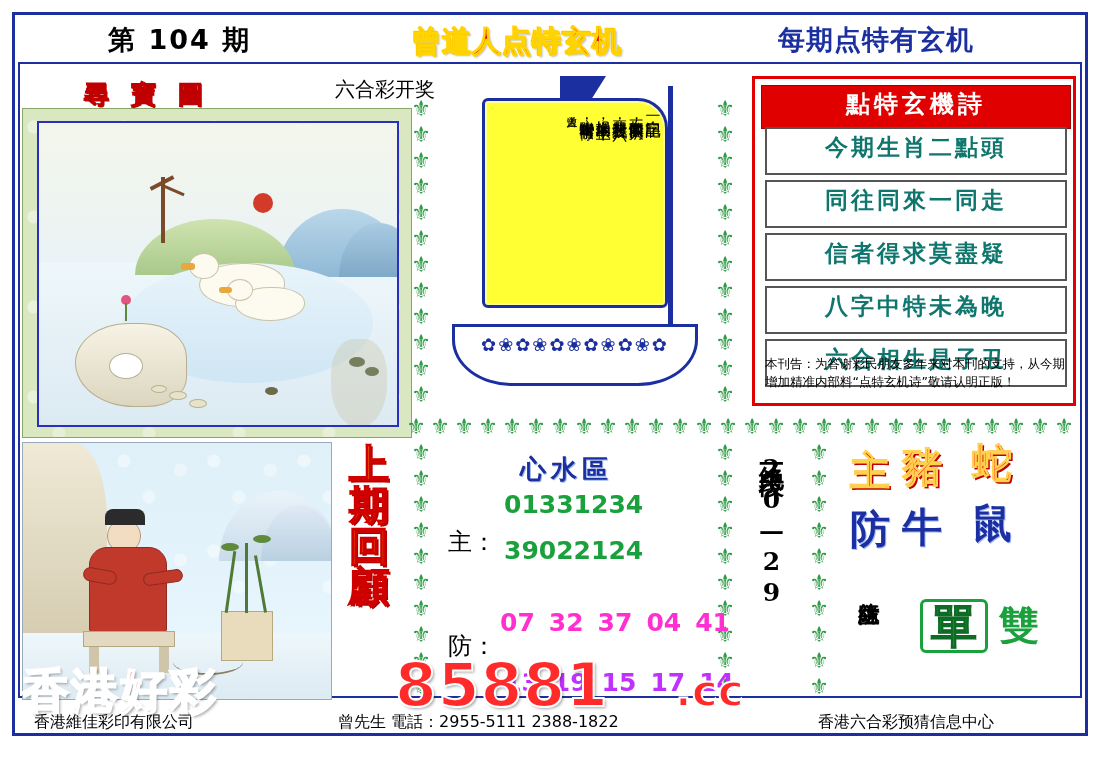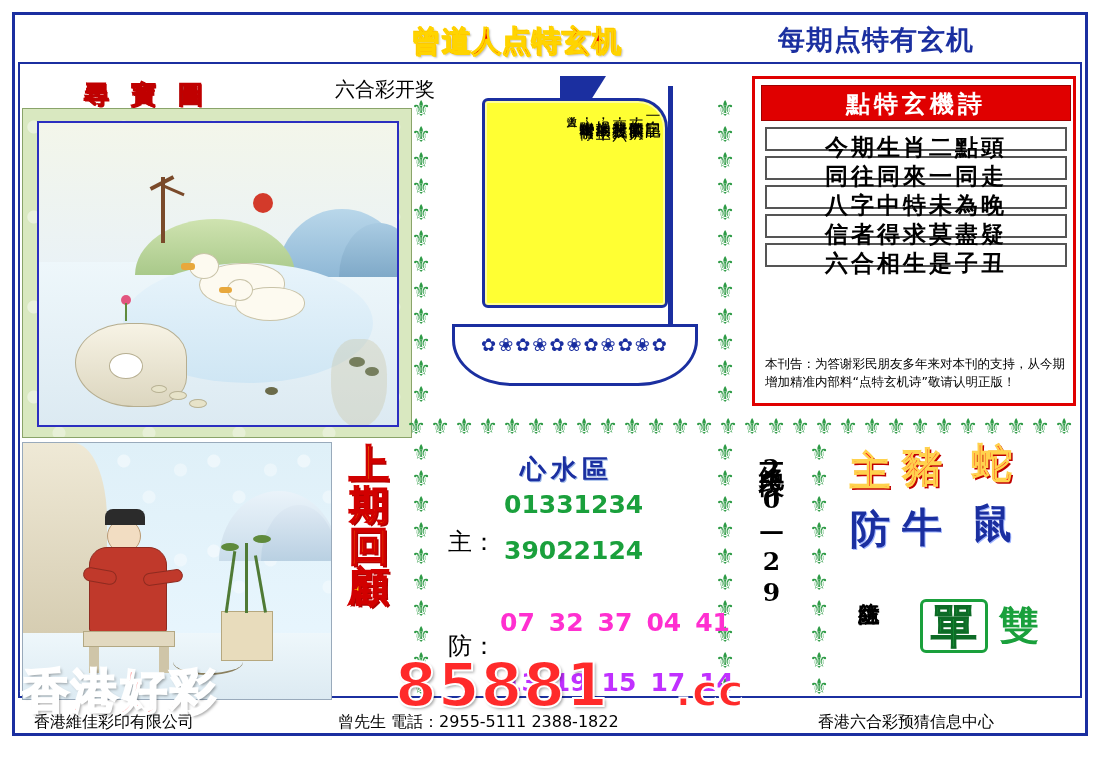--- a/index.html
+++ b/index.html
@@ -164,34 +164,34 @@
     position:absolute; left:120px; top:4px; width:46px; height:22px;
     background:#1b2fa0;
     clip-path:polygon(0 0,100% 0,70% 100%,0 100%);
   }
   
   .poem-box {
     position:absolute; left:752px; top:76px; width:324px; height:330px;
     border:3px solid #e00000; background:#ffffff;
   }
   .poem-head {
-    position:absolute; left:6px; top:6px; width:310px; height:36px;
+    position:absolute; left:6px; top:6px; width:310px; height:44px;
     background:#e00000; border:1px solid #a00000;
     color:#ffffff; font-weight:bold; font-size:24px;
     text-align:center; line-height:36px; letter-spacing:4px;
     font-family:"DejaVu Serif", serif;
   }
   .poem-lines {
     position:absolute; left:10px; top:48px; width:302px;
   }
   .poem-line {
-    height:24px; margin-bottom:5px;
+    height:48px; margin-bottom:5px;
     border:2px solid #555; background:#fff;
     font-size:23px; font-weight:bold; line-height:36px; text-align:center;
-    letter-spacing:3px; color:#000000;
+    letter-spacing:3px; color:#0f766e;
     font-family:"DejaVu Serif", serif;
   }
   .poem-note {
     position:absolute; left:10px; top:276px; width:304px;
     font-size:12.5px; line-height:1.45; color:#000;
   }
   
   .xinshui-title {
     position:absolute; left:520px; top:452px;
     font-size:26px; font-weight:bold; color:#1b2fa0;
@@ -298,20 +298,21 @@
   }
 </style>
 </head>
 <body>
 
 <div id="sheet">
 
   <div class="outer-border"></div>
   <div class="outer-border2"></div>
 
+  <div class="issue">第 104 期</div>
   <div class="title-red">曾道人点特玄机</div>
   <div class="title-blue">每期点特有玄机</div>
   <div class="sub-note">六合彩开奖</div>
 
   <div class="xunbao">尋寶圖</div>
 
   <div class="pic-frame-1">
     <div class="wm"></div>
     <div class="inner">
 
@@ -501,22 +502,22 @@
     </div>
     <div class="hull"></div>
     <div class="hull-deco">✿❀✿❀✿❀✿❀✿❀✿</div>
   </div>
 
   <div class="poem-box">
     <div class="poem-head">點特玄機詩</div>
     <div class="poem-lines">
       <div class="poem-line">今期生肖二點頭</div>
       <div class="poem-line">同往同來一同走</div>
+      <div class="poem-line">信者得求莫盡疑</div>
       <div class="poem-line">八字中特未為晚</div>
-      <div class="poem-line">信者得求莫盡疑</div>
       <div class="poem-line">六合相生是子丑</div>
     </div>
     <div class="poem-note">本刊告：为答谢彩民朋友多年来对本刊的支持，从今期增加精准内部料“点特玄机诗”敬请认明正版！</div>
   </div>
 
   <div class="xinshui-title">心水區</div>
   <div class="zhu-label">主：</div>
   <div class="fang-label">防：</div>
 
   <div class="numrow g" style="left:504px;top:490px;">

